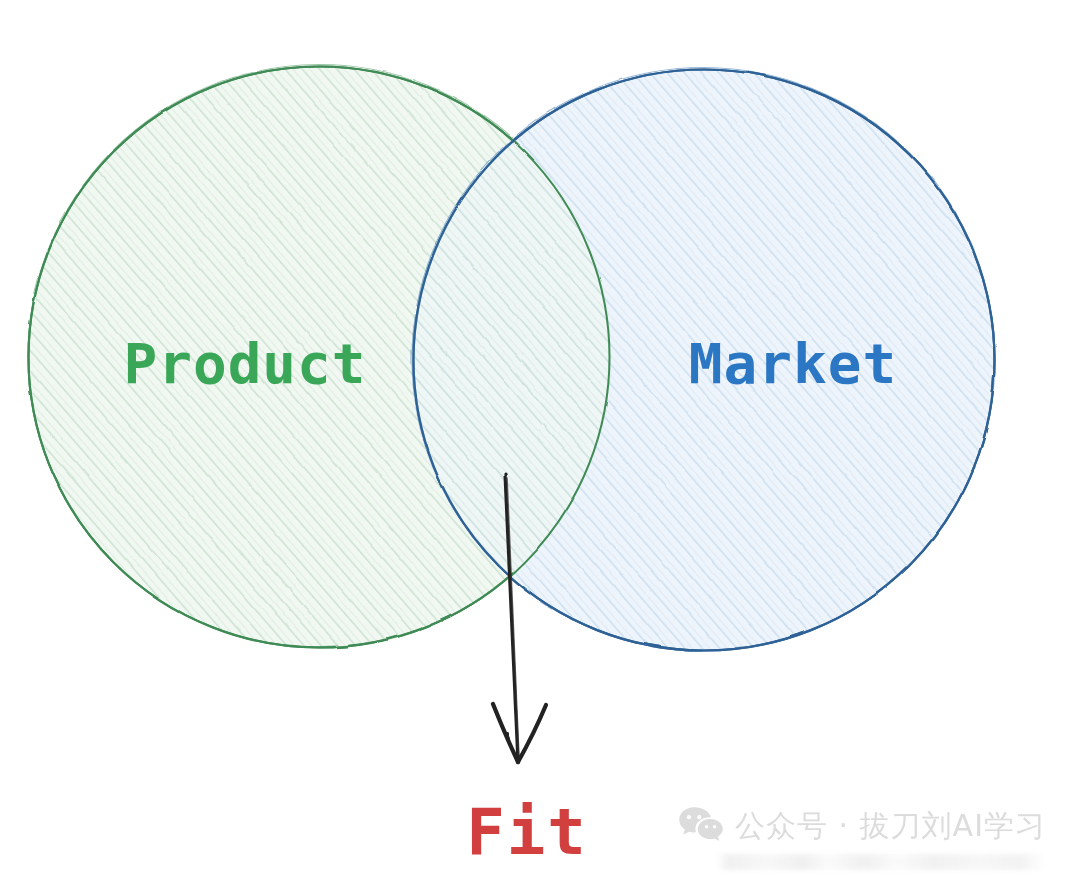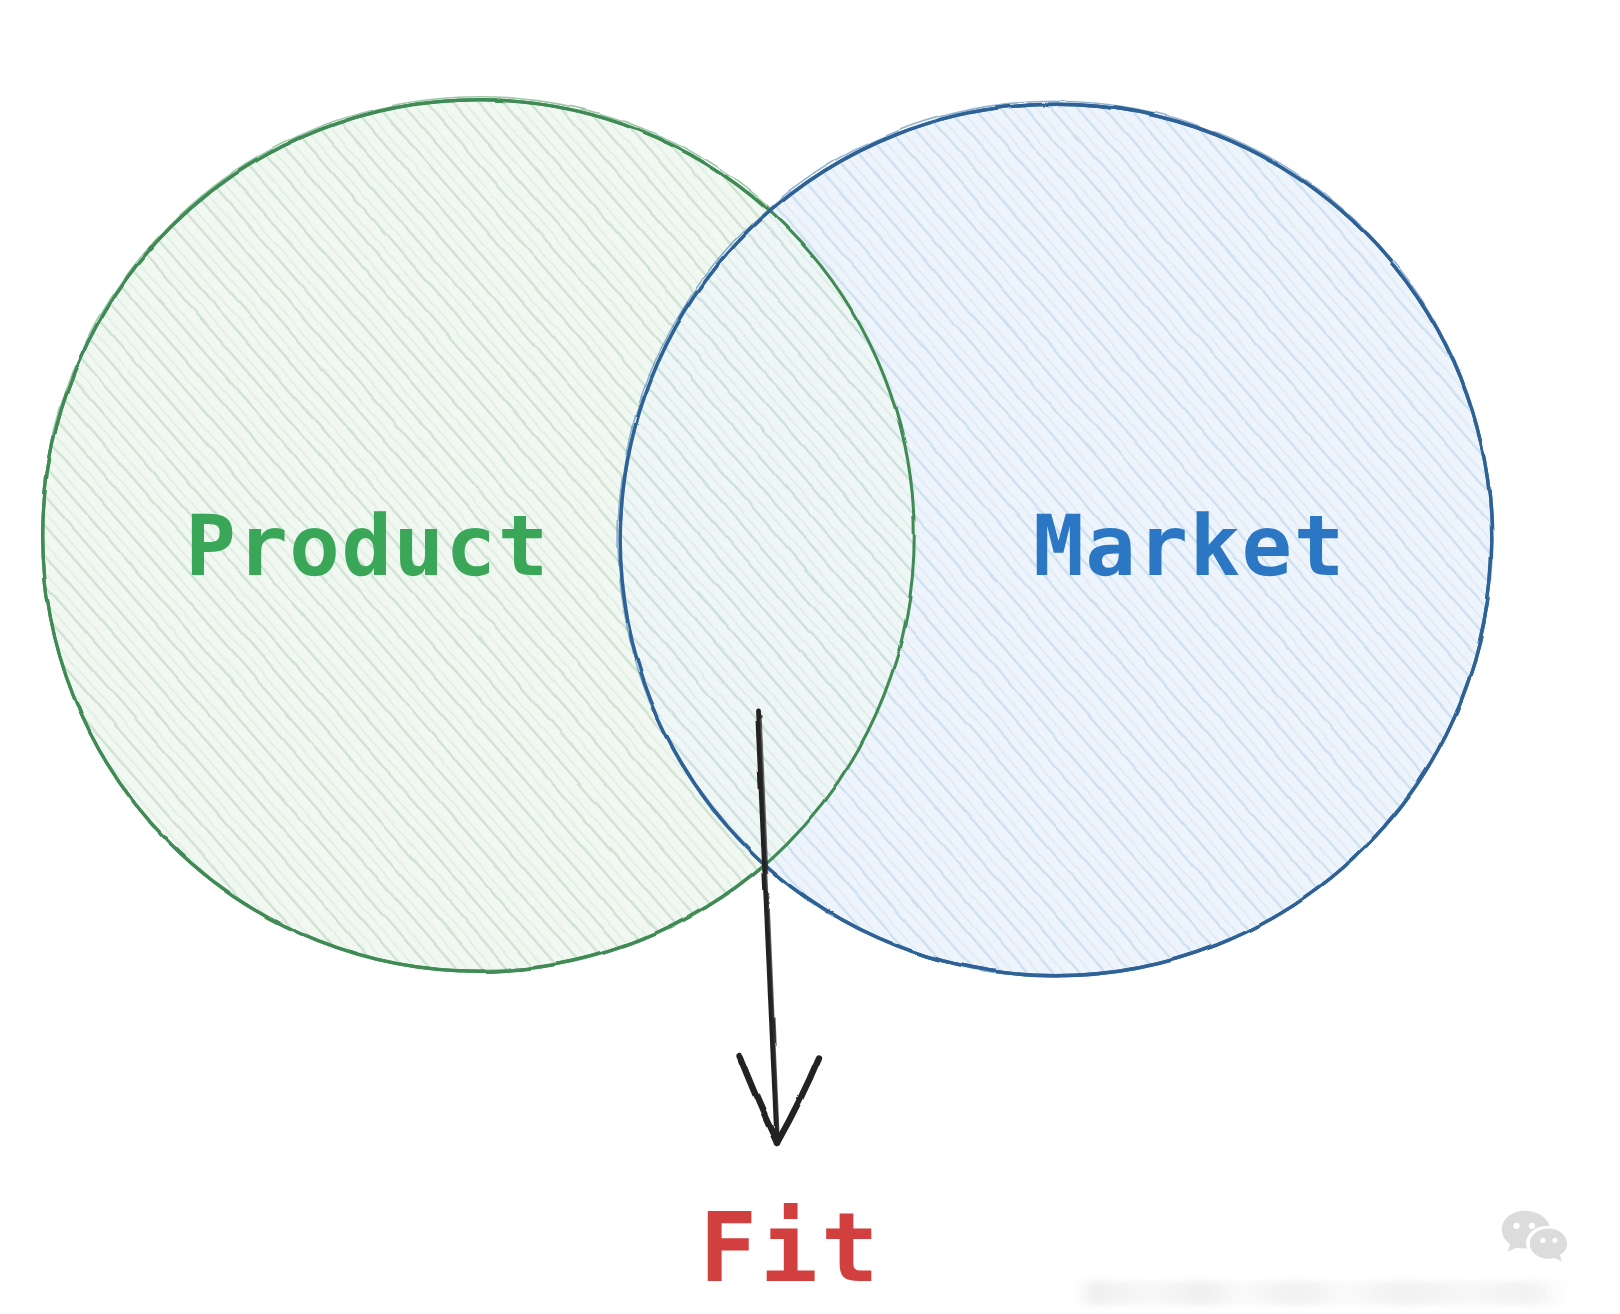--- a/index.html
+++ b/index.html
@@ -169,17 +169,18 @@
                    0-6.4 6.3-11.6 14.1-11.6.5 0 1 0 1.5.1C31.7 6.6 24.7 2.2 16.2 2.2z" fill="#dcdcdc"></path>
           <circle cx="11" cy="12.2" r="2.1" fill="#ffffff"></circle>
           <circle cx="21.3" cy="12.2" r="2.1" fill="#ffffff"></circle>
 
           <path d="M44.8 24.1c0-5.6-5.6-10.1-12.5-10.1s-12.5 4.5-12.5 10.1c0 5.6 5.6 10.1 12.5 10.1
                    1.5 0 2.9-.2 4.2-.6l4.7 2.4-1.3-4.3c2.9-1.9 4.9-4.6 4.9-7.6z" fill="#dcdcdc"></path>
           <circle cx="28.6" cy="21.8" r="1.7" fill="#ffffff"></circle>
           <circle cx="36.6" cy="21.8" r="1.7" fill="#ffffff"></circle>
         </svg>
       </span>
+      <span class="watermark-text">公众号 · 拔刀刘AI学习</span>
     </div>
     <div class="watermark-blurred"></div>
   </div>
 
 </div>
 
 </body></html>

